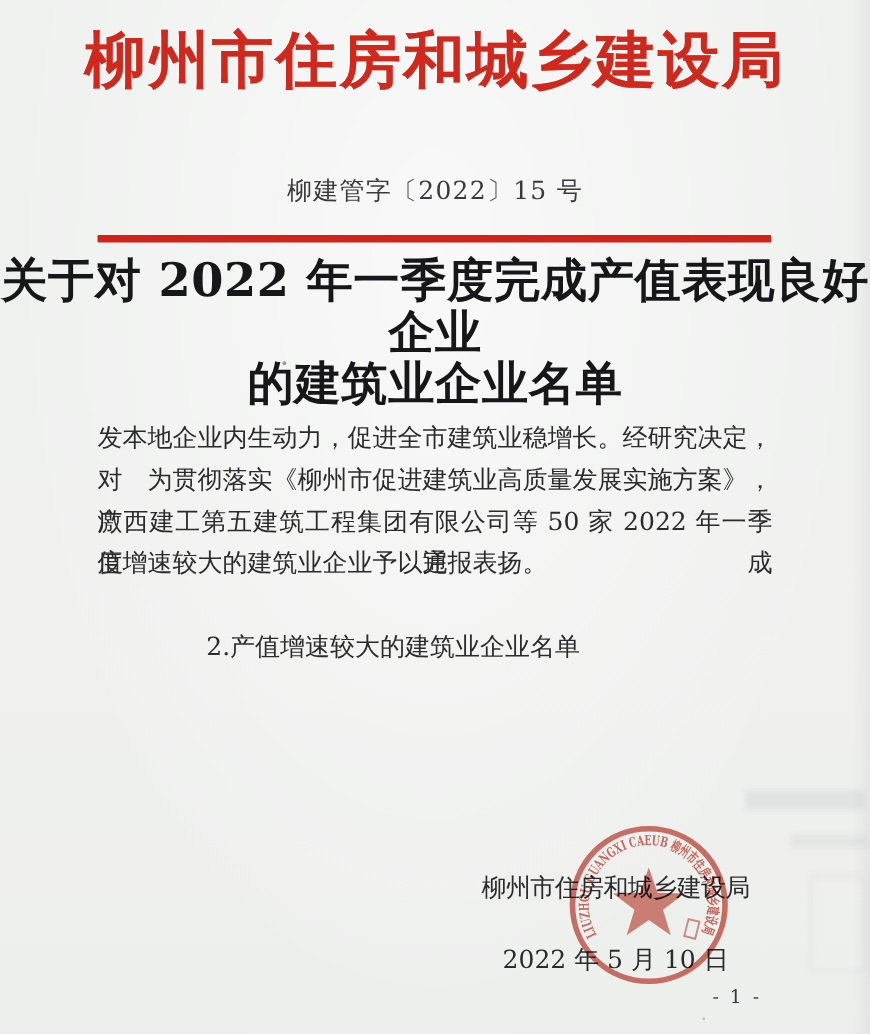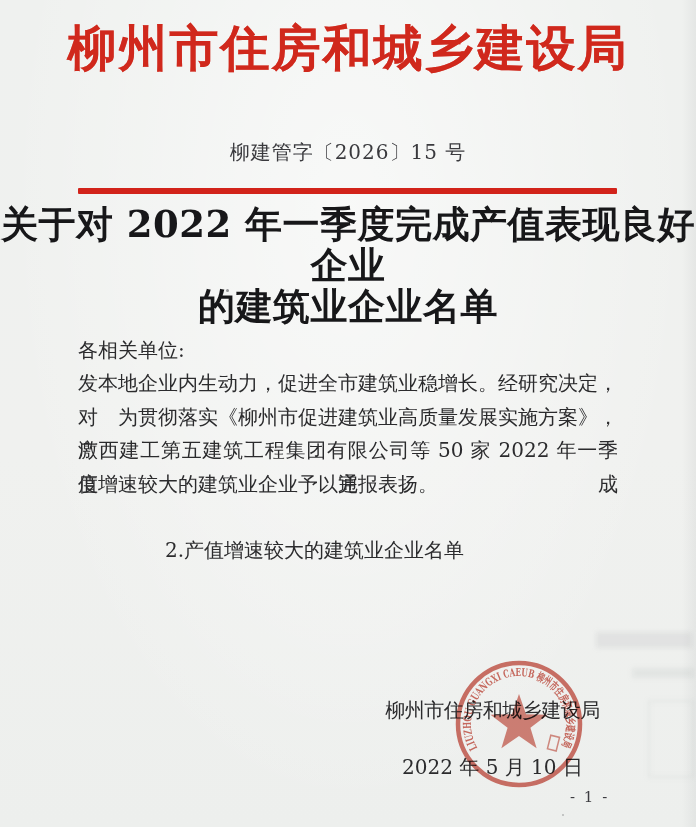--- a/index.html
+++ b/index.html
@@ -77,31 +77,30 @@
     background:linear-gradient(270deg, rgba(90,95,100,.07), rgba(90,95,100,0));
   }
 </style>
 </head>
 <body>
 
 <div class="page">
 
   <div class="agency-head">柳州市住房和城乡建设局</div>
 
-  <div class="doc-number">柳建管字〔2026〕15 号</div>
+  <div class="doc-number">柳建管字〔2022〕15 号</div>
 
   <div class="red-rule"></div>
 
   <div class="doc-title">
     <div>关于对 2022 年一季度完成产值表现良好企业</div>
     <div>的建筑业企业名单</div>
   </div>
 
   <div class="body-block">
-    <div class="body-line">各相关单位:</div>
     <div class="body-line jfull">发本地企业内生动力，促进全市建筑业稳增长。经研究决定，对</div>
     <div class="body-line jfull indent2">为贯彻落实《柳州市促进建筑业高质量发展实施方案》，激</div>
     <div class="body-line jfull">广西建工第五建筑工程集团有限公司等 50 家 2022 年一季度完成</div>
     <div class="body-line">值增速较大的建筑业企业予以通报表扬。</div>
     <div class="body-line"></div>
     <div class="body-line attach-2">2.产值增速较大的建筑业企业名单</div>
   </div>
 
   <div class="signature-block">
     <div class="signature-agency">柳州市住房和城乡建设局</div>

